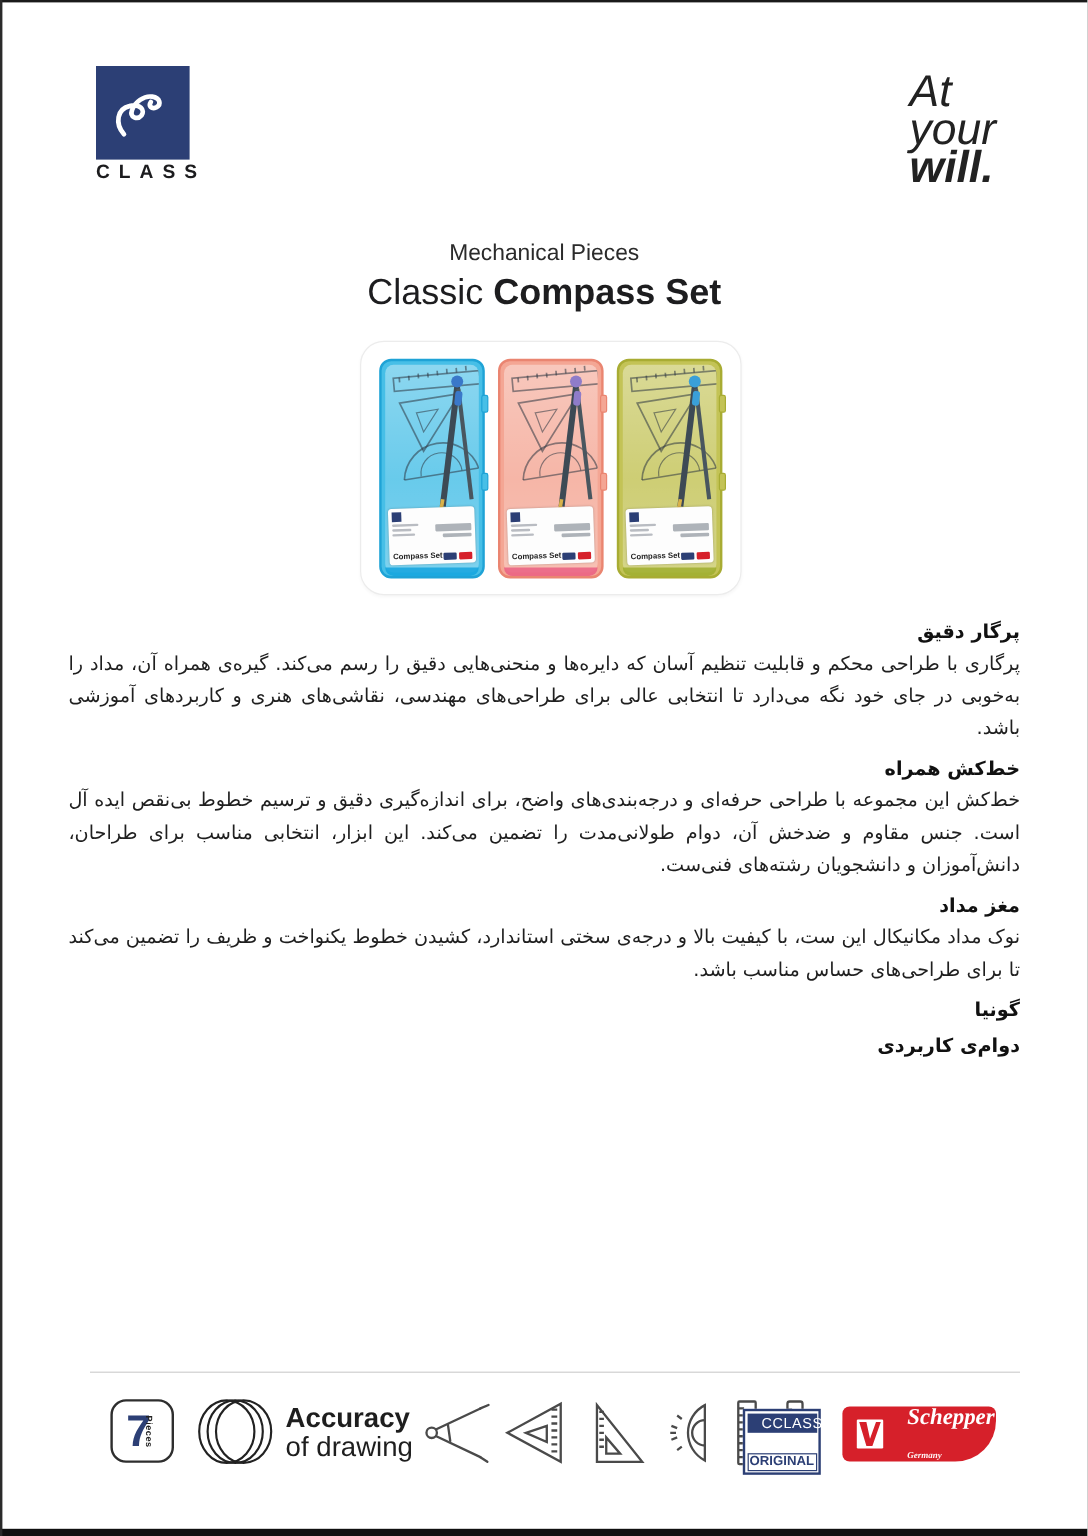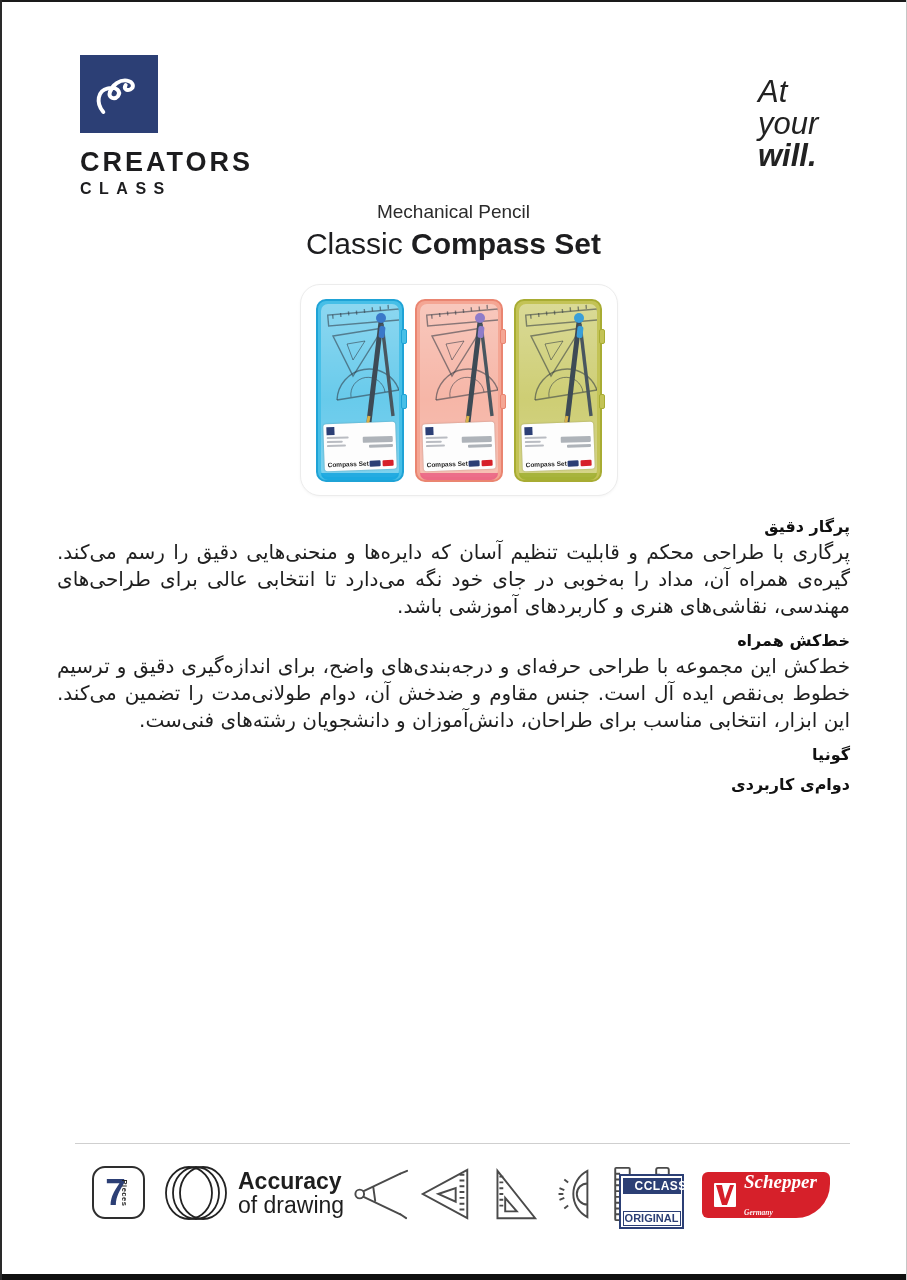--- a/index.html
+++ b/index.html
@@ -16,21 +16,21 @@
   .edge-bottom { position:absolute; bottom:0; left:0; width:100%; height:6px; background:#101010; }
   .edge-left   { position:absolute; top:0; left:0; width:2px; height:100%; background:#2a2a2a; }
   .edge-right  { position:absolute; top:0; right:0; width:1px; height:100%; background:#c6c6c6; }
 
   
   .brand { position:absolute; left:80px; top:55px; }
   .brand-square { width:78px; height:78px; background:#2c3f75; display:flex; align-items:center; justify-content:center; }
   .brand-name { margin-top:14px; font-size:27px; font-weight:700; letter-spacing:3px; color:#1c1c1e; }
   .brand-sub  { margin-top:2px; font-size:16px; font-weight:700; letter-spacing:7.5px; color:#1c1c1e; }
 
-  .tagline { position:absolute; left:758px; top:76px; font-style:italic; font-size:31px; line-height:32px; color:#222; }
+  .tagline { position:absolute; left:758px; top:60px; font-style:italic; font-size:37px; line-height:32px; color:#222; }
   .tagline .bold { font-weight:700; }
 
   .title-block { position:absolute; top:201px; left:0; width:100%; text-align:center; }
   .title-sub  { font-size:19px; color:#2b2b2b; }
   .title-main { margin-top:4px; font-size:30px; color:#1d1d1f; }
   .title-main .bold { font-weight:700; }
 
   
   .photo {
     position:absolute; left:300px; top:284px; width:318px; height:212px;
@@ -69,47 +69,47 @@
   .label-chips { position:absolute; right:3px; bottom:3px; display:flex; gap:2px; }
   .chip { width:11px; height:6px; border-radius:1px; }
   .chip.navy { background:#2c3f75; } .chip.red { background:#d6202a; }
 
   
   .sections {
     position:absolute; left:57px; top:506px; width:793px;
     direction:rtl; text-align:justify;
   }
   .sections h3 { font-size:16px; font-weight:700; color:#111; margin:11px 0 3px; font-family:"DejaVu Sans","Liberation Sans",sans-serif; }
-  .sections p  { font-size:20px; line-height:27px; color:#1f1f1f; font-family:"DejaVu Sans","Liberation Sans",sans-serif; }
+  .sections p  { font-size:16px; line-height:27px; color:#1f1f1f; font-family:"DejaVu Sans","Liberation Sans",sans-serif; }
 
   .divider { position:absolute; left:75px; top:1143px; width:775px; height:1px; background:#cfcfcf; }
 
   
   .footer { position:absolute; left:0; top:1163px; width:907px; height:62px; }
   .pieces-badge {
     position:absolute; left:92px; top:3px; width:53px; height:53px;
     border:2.5px solid #2e2e2e; border-radius:13px; background:#fff;
     display:flex; align-items:center; justify-content:center;
   }
   .pieces-num { font-size:37px; font-weight:700; color:#2c3f75; margin-left:-6px; }
   .pieces-word { position:absolute; right:5px; top:50%; transform:translateY(-50%) rotate(90deg); transform-origin:center; font-size:7.5px; font-weight:700; color:#222; letter-spacing:.5px; }
   .circles-icon { position:absolute; left:160px; top:0; }
   .accuracy { position:absolute; left:238px; top:6px; font-size:23px; line-height:24px; color:#1e1e1e; }
   .accuracy .bold { font-weight:700; }
   .tool-icons { position:absolute; left:352px; top:2px; display:flex; align-items:center; gap:7px; }
   .tool-icons svg { display:block; }
 
   .cclass-badge { position:absolute; left:619px; top:11px; width:65px; border:2px solid #2c3f75; background:#fff; padding:1.5px; }
-  .cclass-top { background:#2c3f75; color:#fff; font-size:12px; font-weight:700; text-align:center; padding:1px 12px; letter-spacing:.5px; }
+  .cclass-top { background:#2c3f75; color:#fff; font-size:12px; font-weight:400; text-align:center; padding:1px 12px; letter-spacing:.5px; }
   .cclass-bottom { margin-top:17px; border:1.5px solid #2c3f75; color:#2c3f75; font-size:11px; font-weight:700; text-align:center; padding:0.5px 0; }
 
   .schepper-badge {
     position:absolute; left:702px; top:9px; width:128px; height:46px;
     background:#d6202a; border-radius:6px 6px 34px 6px;
-    display:flex; align-items:center; padding-left:12px; gap:8px;
+    display:flex; align-items:center; padding-left:12px; gap:20px;
   }
   .schepper-logo { width:22px; height:24px; background:#fff; position:relative; border-radius:1px; overflow:hidden; }
   .schepper-logo svg { position:absolute; inset:0; }
   .schepper-text { color:#fff; font-family:"Liberation Serif", serif; }
   .schepper-name { font-size:19px; font-weight:700; font-style:italic; line-height:18px; }
   .schepper-sub  { font-size:7.5px; font-style:italic; font-weight:700; opacity:.95; margin-top:17px; }
 </style>
 </head>
 <body>
 
@@ -117,32 +117,31 @@
 <div class="edge-bottom"></div>
 <div class="edge-left"></div>
 <div class="edge-right"></div>
 
 <div class="brand">
   <div class="brand-square">
     <svg width="56" height="56" viewBox="0 0 100 100">
       <path d="M22 82 C 8 66 12 44 30 40 C 46 36 54 46 48 54 C 42 61 30 57 34 46 C 38 34 52 24 64 26 C 76 28 78 38 70 42 C 63 45 58 40 62 34" fill="none" stroke="#ffffff" stroke-width="7" stroke-linecap="round"></path>
     </svg>
   </div>
-  <div class="brand-name">CREATORS</div>
   <div class="brand-sub">CLASS</div>
 </div>
 
 <div class="tagline">
   <div>At</div>
   <div>your</div>
   <div class="bold">will.</div>
 </div>
 
 <div class="title-block">
-  <div class="title-sub">Mechanical Pencil</div>
+  <div class="title-sub">Mechanical Pieces</div>
   <div class="title-main"><span>Classic </span><span class="bold">Compass Set</span></div>
 </div>
 
 <div class="photo">
   <div class="case" style="--body: #47bfe7; --border: #1fa3d6; --rim: #14a5de; --accent: #3a78c9;">
     <div class="latch t"></div>
     <div class="latch b"></div>
     <div class="case-inner">
       <svg class="tools" viewBox="0 0 88 132">
         <g fill="none" stroke="rgba(45,55,65,0.55)" stroke-width="1.4">
@@ -269,20 +268,24 @@
     <h3>پرگار دقیق</h3>
     <p>پرگاری با طراحی محکم و قابلیت تنظیم آسان که دایره‌ها و منحنی‌هایی دقیق را رسم می‌کند. گیره‌ی همراه آن، مداد را به‌خوبی در جای خود نگه می‌دارد تا انتخابی عالی برای طراحی‌های مهندسی، نقاشی‌های هنری و کاربردهای آموزشی باشد.</p>
   </section>
 
   <section>
     <h3>خط‌کش همراه</h3>
     <p>خط‌کش این مجموعه با طراحی حرفه‌ای و درجه‌بندی‌های واضح، برای اندازه‌گیری دقیق و ترسیم خطوط بی‌نقص ایده آل است. جنس مقاوم و ضدخش آن، دوام طولانی‌مدت را تضمین می‌کند. این ابزار، انتخابی مناسب برای طراحان، دانش‌آموزان و دانشجویان رشته‌های فنی‌ست.</p>
   </section>
 
 
+  <section>
+    <h3>مغز مداد</h3>
+    <p>نوک مداد مکانیکال این ست، با کیفیت بالا و درجه‌ی سختی استاندارد، کشیدن خطوط یکنواخت و ظریف را تضمین می‌کند تا برای طراحی‌های حساس مناسب باشد.</p>
+  </section>
 
   <section>
     <h3>گونیا</h3>
   </section>
 
   <section>
     <h3>دوام‌ی کاربردی</h3>
   </section>
 </div>
 

